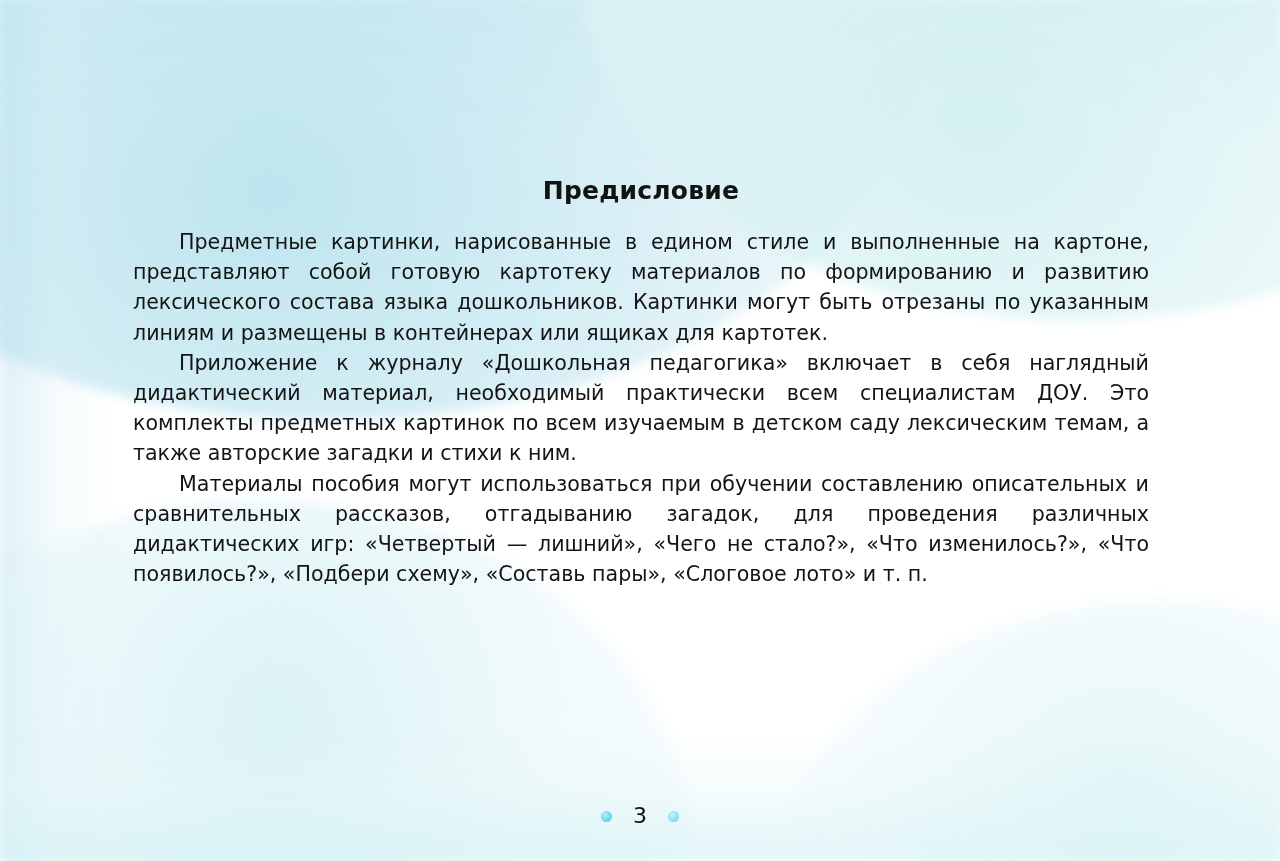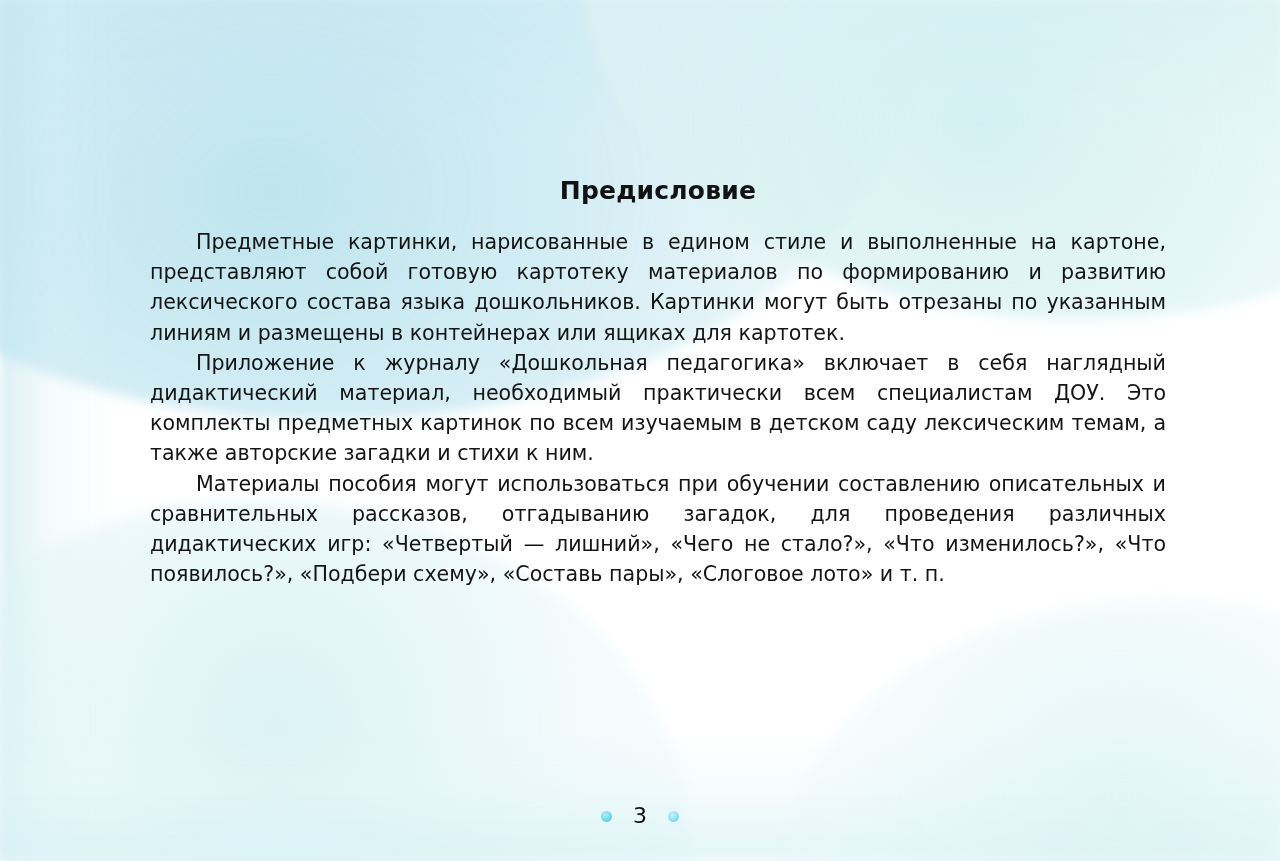--- a/index.html
+++ b/index.html
@@ -143,21 +143,21 @@
        1px  1px 0 rgba(168, 168, 168, 0.55),
        2px  2px 2px rgba(150, 150, 150, 0.35),
       -1px -1px 0 rgba(255, 255, 255, 0.9);
     pointer-events: none;
     user-select: none;
   }
 
   
   .content {
     position: absolute;
-    left: 150px;
+    left: 133px;
     top: 176px;
     width: 1016px;
   }
 
   .doc-title {
     margin: 0 0 22px 0;
     text-align: center;
     font-size: 25px;
     font-weight: bold;
     color: #121212;

